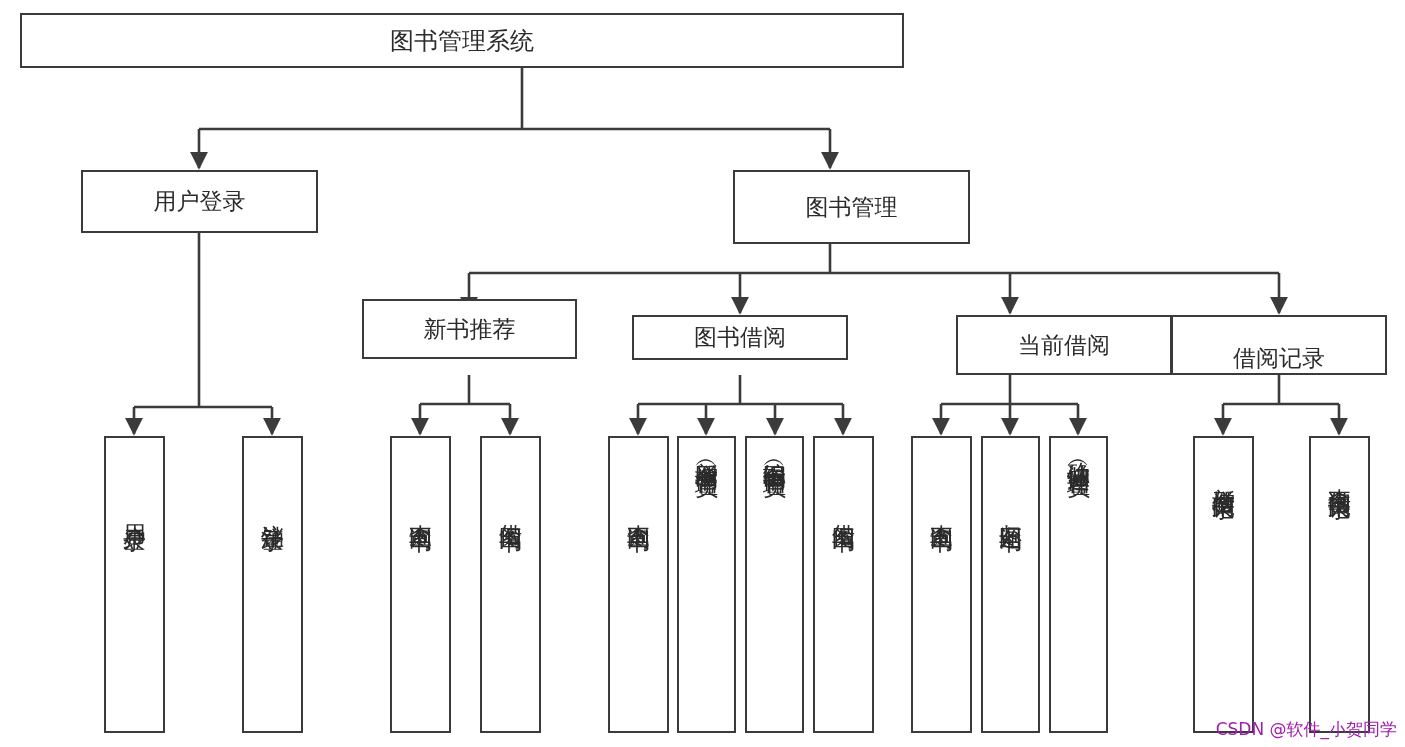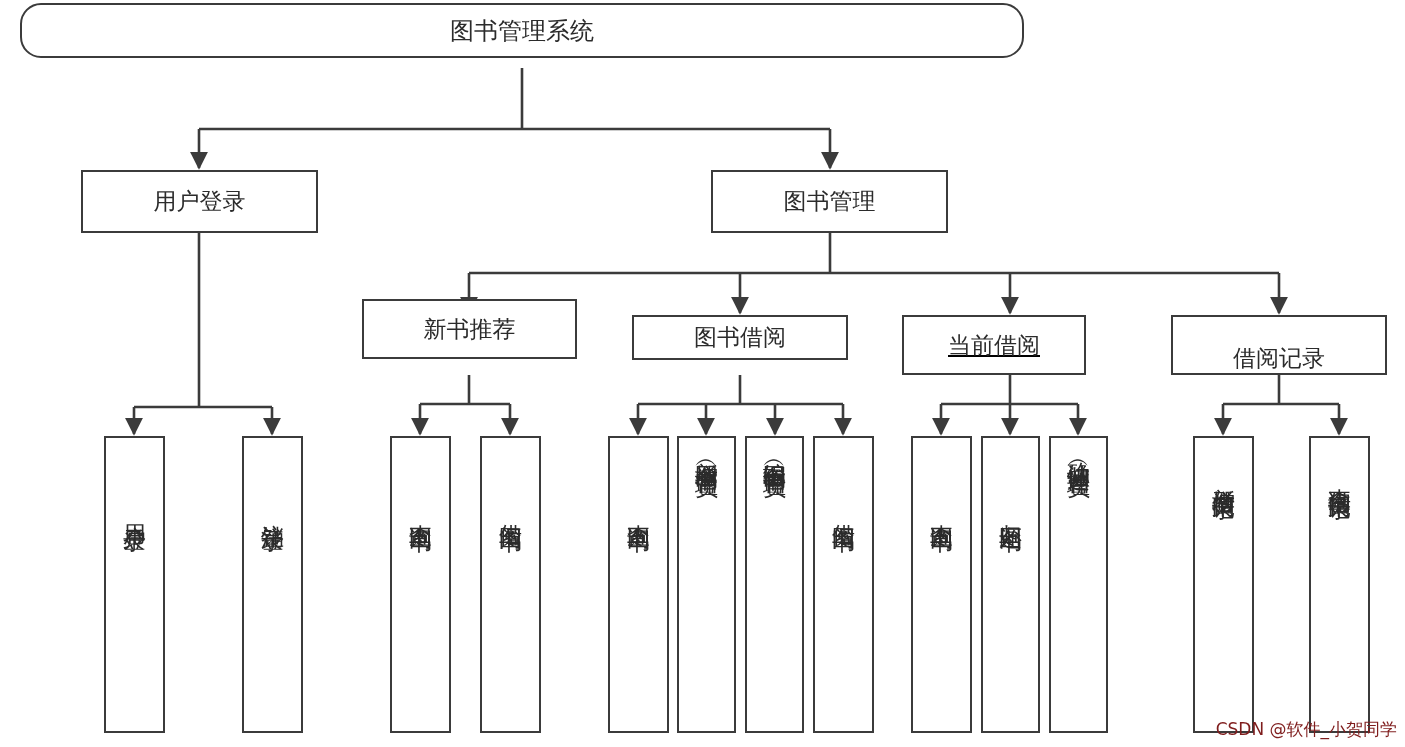--- a/index.html
+++ b/index.html
@@ -61,21 +61,21 @@
     font-size: 23px;
     letter-spacing: 2px;
     line-height: 1;
     white-space: nowrap;
   }
   .watermark {
     position: absolute;
     right: 8px;
     bottom: 6px;
     font-size: 17px;
-    color: #7f1d1d;
+    color: #a21caf;
     z-index: 3;
     white-space: nowrap;
     font-family: "DejaVu Sans", "Liberation Sans", sans-serif;
     text-align: center;
   }
 </style>
 </head>
 <body>
 
 <div id="diagram-root">
@@ -123,41 +123,41 @@
       <path d="M 1010 404 L 1010 434" marker-end="url(#arrow)"></path>
       <path d="M 1078 404 L 1078 434" marker-end="url(#arrow)"></path>
 
       <path d="M 1279 375 L 1279 404"></path>
       <path d="M 1223 404 L 1339 404"></path>
       <path d="M 1223 404 L 1223 434" marker-end="url(#arrow)"></path>
       <path d="M 1339 404 L 1339 434" marker-end="url(#arrow)"></path>
     </g>
   </svg>
 
-  <div class="node horiz root" style="left:20px; top:3px; width:1004px; height:55px;border-radius:21px;">
+  <div class="node horiz root" style="left:20px; top:13px; width:884px; height:55px;">
     <span class="node-label">图书管理系统</span>
   </div>
 
   <div class="node horiz" style="left:81px; top:170px; width:237px; height:63px;">
     <span class="node-label">用户登录</span>
   </div>
 
-  <div class="node horiz" style="left:711px; top:170px; width:237px; height:63px;">
+  <div class="node horiz" style="left:733px; top:170px; width:237px; height:74px;">
     <span class="node-label">图书管理</span>
   </div>
 
   <div class="node horiz" style="left:362px; top:299px; width:215px; height:60px;">
     <span class="node-label">新书推荐</span>
   </div>
 
   <div class="node horiz" style="left:632px; top:315px; width:216px; height:45px;">
     <span class="node-label">图书借阅</span>
   </div>
 
-  <div class="node horiz" style="left:902px; top:315px; width:184px; height:60px;text-decoration:underline;">
+  <div class="node horiz" style="left:956px; top:315px; width:216px; height:60px;">
     <span class="node-label">当前借阅</span>
   </div>
 
   <div class="node horiz" style="left:1171px; top:315px; width:216px; height:60px;align-items:flex-end;">
     <span class="node-label">借阅记录</span>
   </div>
 
   <div class="node vert" style="left:104px; top:436px; width:61px; height:297px; padding-top:68px;">
     <span class="node-label">用户登录</span>
   </div>

